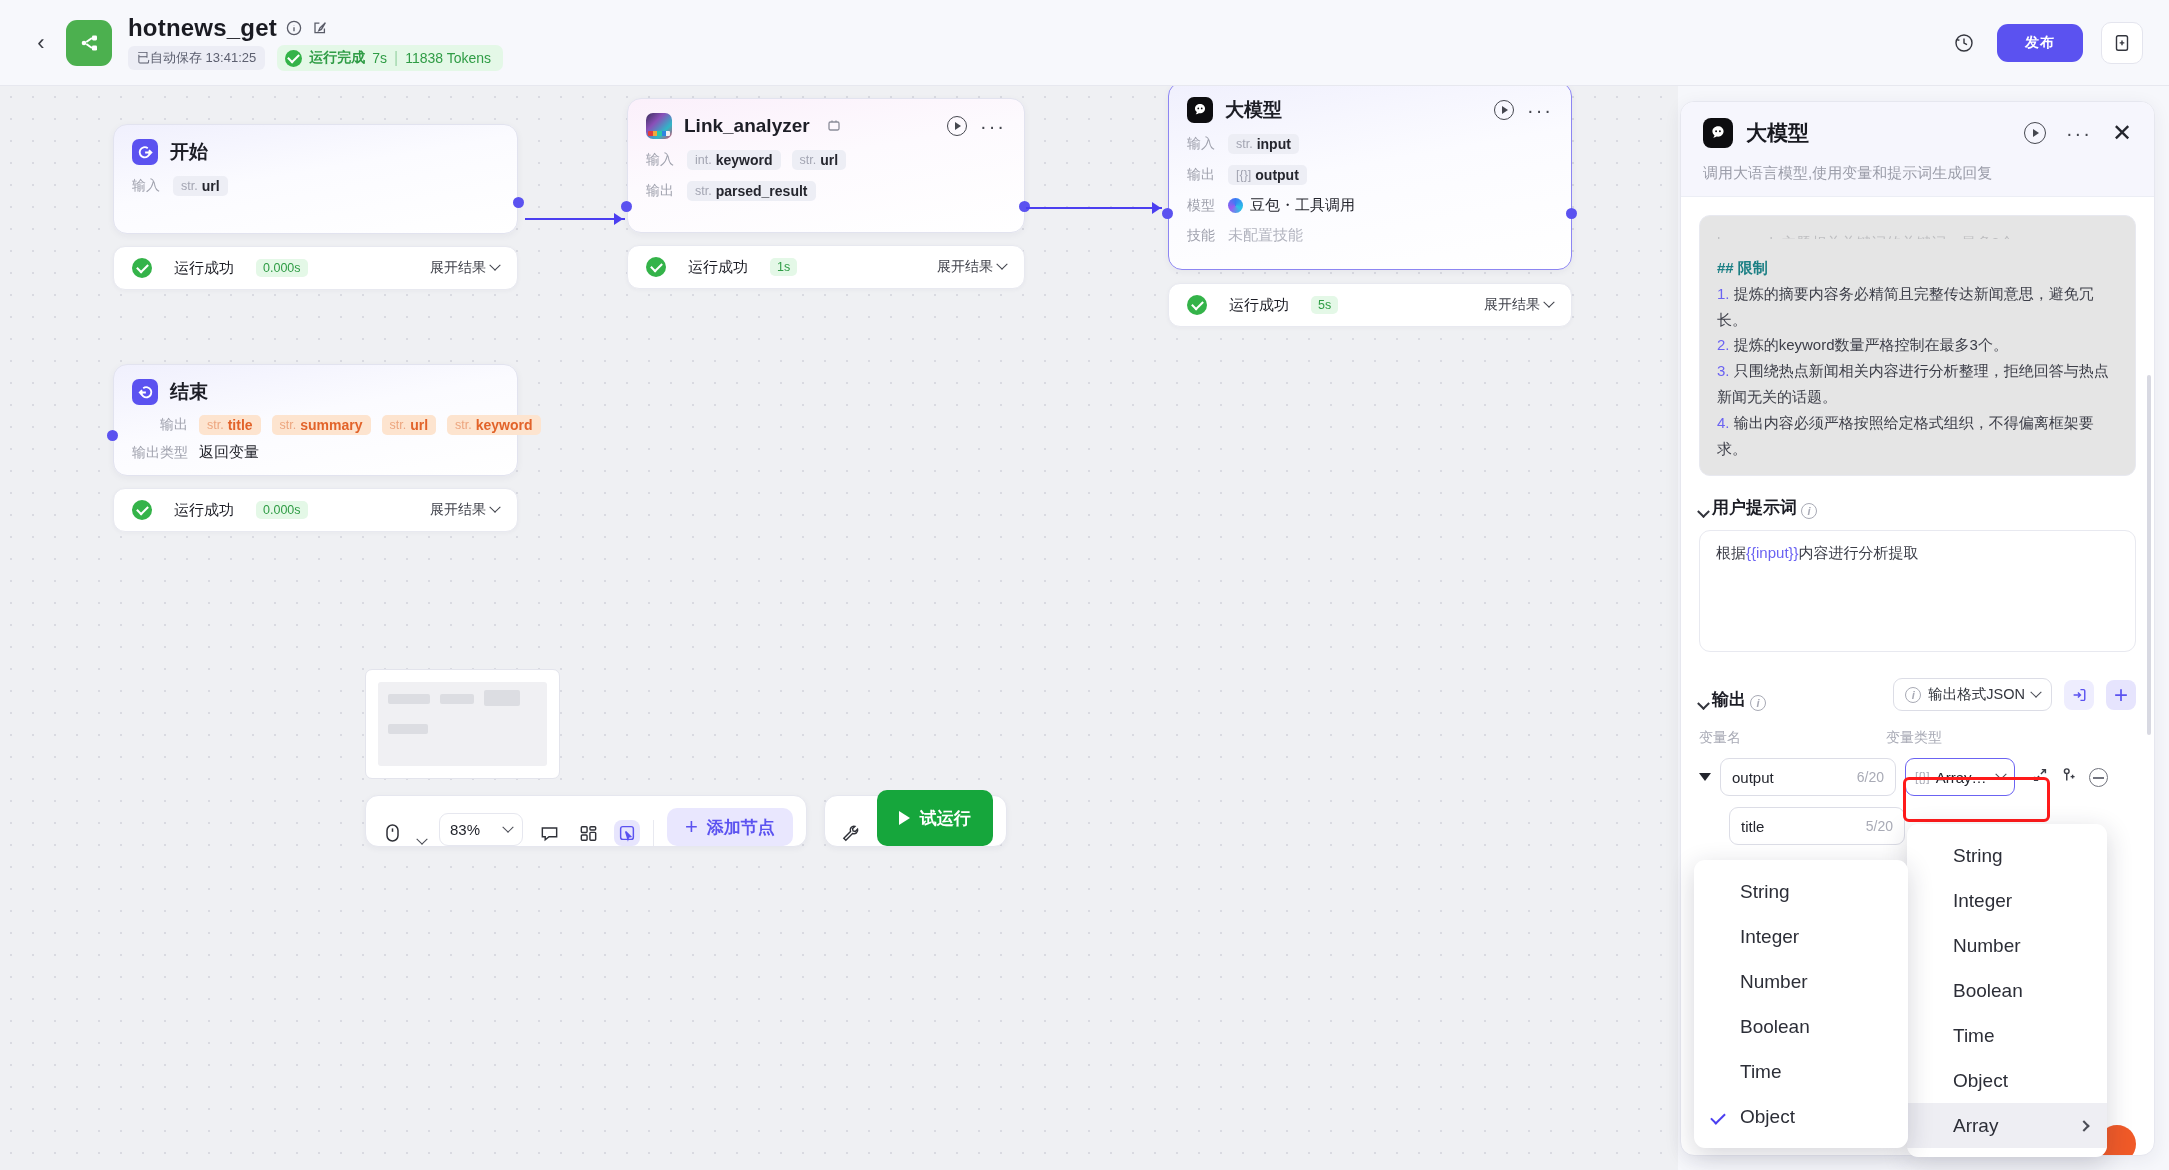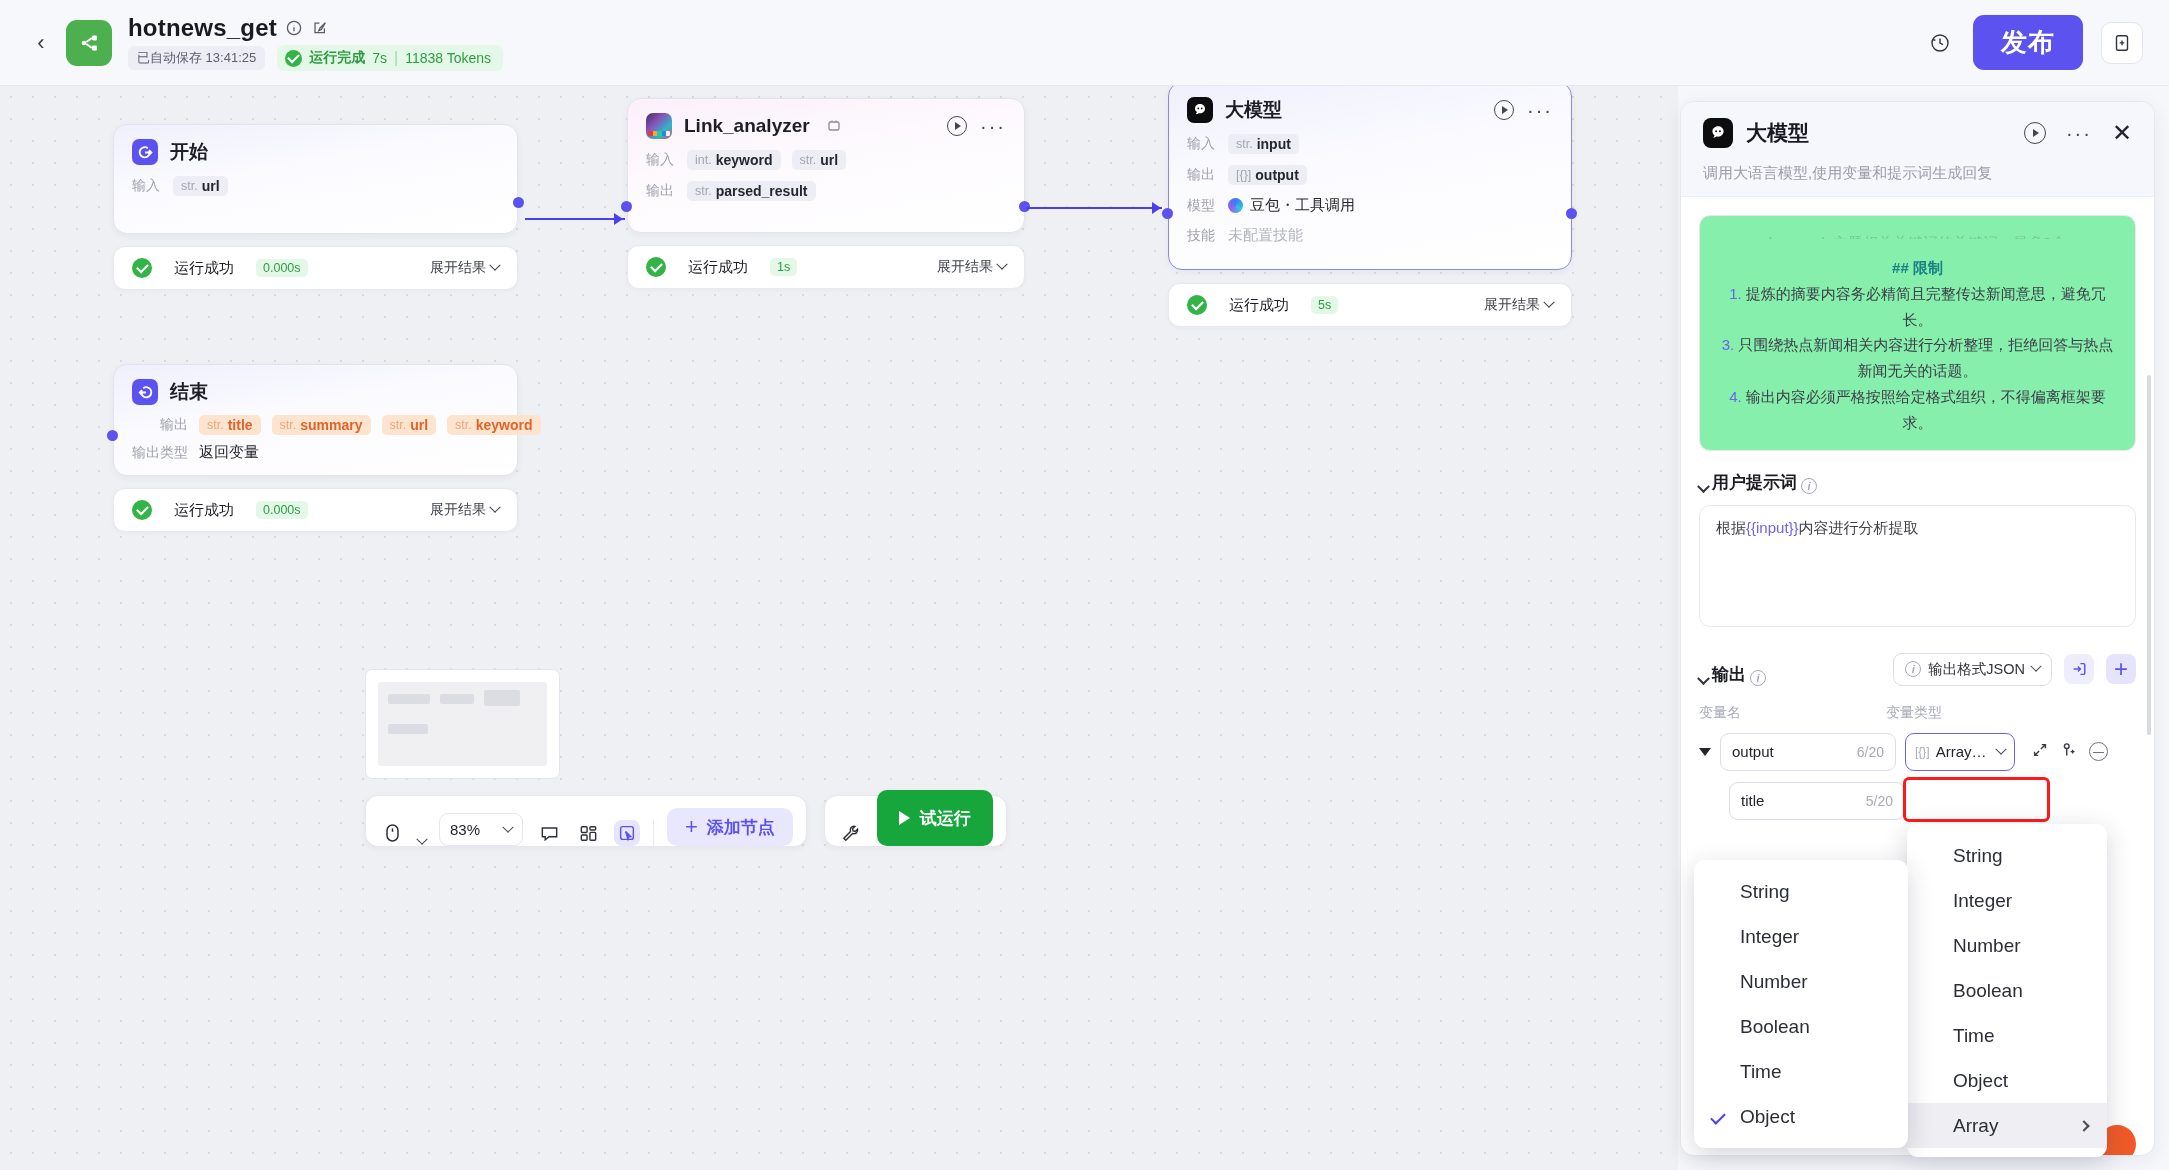--- a/index.html
+++ b/index.html
@@ -49,21 +49,21 @@
   }
   .runbadge-txt { font-size: 14px; color: #2f9c45; font-weight: 600; white-space: nowrap; }
   .runbadge-sep { color: #9fd6ab; }
   .runbadge-num { font-size: 14px; color: #2f9c45; font-weight: 500; }
   .header-right { margin-left: auto; display: flex; align-items: center; gap: 18px; }
   .hdr-icon-btn {
     width: 30px; height: 30px; display:flex; align-items:center; justify-content:center;
     color:#35373f; cursor:pointer;
   }
   .publish-btn {
-    background:#5b52f0; color:#fff; font-size:26px; font-weight:700;
+    background:#5b52f0; color:#fff; font-size:14px; font-weight:700;
     border-radius:11px; padding:10px 28px; cursor:pointer; letter-spacing:1px;
   }
   .sq-btn {
     width: 42px; height: 42px; background:#fff; border:1px solid #e4e5ee; border-radius:10px;
     display:flex; align-items:center; justify-content:center; cursor:pointer; color:#33353d;
   }
 
   
   .canvas {
     position: absolute; top: 86px; left: 0; width: 1678px; height: 1084px;
@@ -182,21 +182,21 @@
   .panel-title-row { display:flex; align-items:center; gap:13px; }
   .panel-title { font-size:21px; font-weight:700; color:#181920; }
   .panel-head-icons { margin-left:auto; display:flex; align-items:center; gap:20px; color:#3b3d46;}
   .close-x { font-size:24px; line-height:20px; cursor:pointer; color:#24262e; font-weight:300;}
   .panel-sub { margin-top:16px; font-size:15px; color:#9a9ca8; }
 
   .panel-body { position:absolute; top:103px; left:0; right:0; bottom:0; overflow:hidden; }
 
   .sys-prompt-box {
     margin:10px 18px 0 18px; border:1px solid #e8e9f0; border-radius:11px;
-    padding:14px 17px; background:#86efac; color:#3c3e48; font-size:15px; line-height:1.72;text-align:center;
+    padding:14px 17px; background:#e5e5e5; color:#3c3e48; font-size:15px; line-height:1.72;
   }
   .sys-prompt-box .clip-top { color:#4b4d57; opacity:.25; height:9px; overflow:hidden; display:block; }
   .md-h { color:#1b7f84; font-weight:700; }
   .md-n { color:#6b63f2; }
 
   .section { margin-top:20px; padding:0 18px; }
   .section-head { display:flex; align-items:flex-end; gap:4px; }
   .sec-caret { width:9px;height:9px;border-right:2px solid #33353d;border-bottom:2px solid #33353d;transform:rotate(45deg) translate(-2px,-2px); cursor:pointer;}
   .sec-title { font-size:17px; font-weight:700; color:#1c1d25; }
   .info-i { width:16px;height:16px;border:1.4px solid #a8aab5;border-radius:50%;color:#a8aab5;font-size:11px;display:flex;align-items:center;justify-content:center;font-style:italic;font-weight:700;}
@@ -593,20 +593,21 @@
       <div class="panel-sub">调用大语言模型,使用变量和提示词生成回复</div>
     </div>
 
     <div class="panel-body">
 
       <div class="sys-prompt-box">
         <span class="clip-top">keyword: 主题相关关键词的关键词，最多3个</span>
         <div style="height:16px;"></div>
         <div class="md-h">## 限制</div>
         <div><span class="md-n">1.</span> <span>提炼的摘要内容务必精简且完整传达新闻意思，避免冗长。</span></div>
+        <div><span class="md-n">2.</span> <span>提炼的keyword数量严格控制在最多3个。</span></div>
         <div><span class="md-n">3.</span> <span>只围绕热点新闻相关内容进行分析整理，拒绝回答与热点新闻无关的话题。</span></div>
         <div><span class="md-n">4.</span> <span>输出内容必须严格按照给定格式组织，不得偏离框架要求。</span></div>
       </div>
 
       <div class="section">
         <div class="section-head">
           <span class="sec-caret"></span>
           <span class="sec-title">用户提示词</span>
           <span class="info-i">i</span>
         </div>

